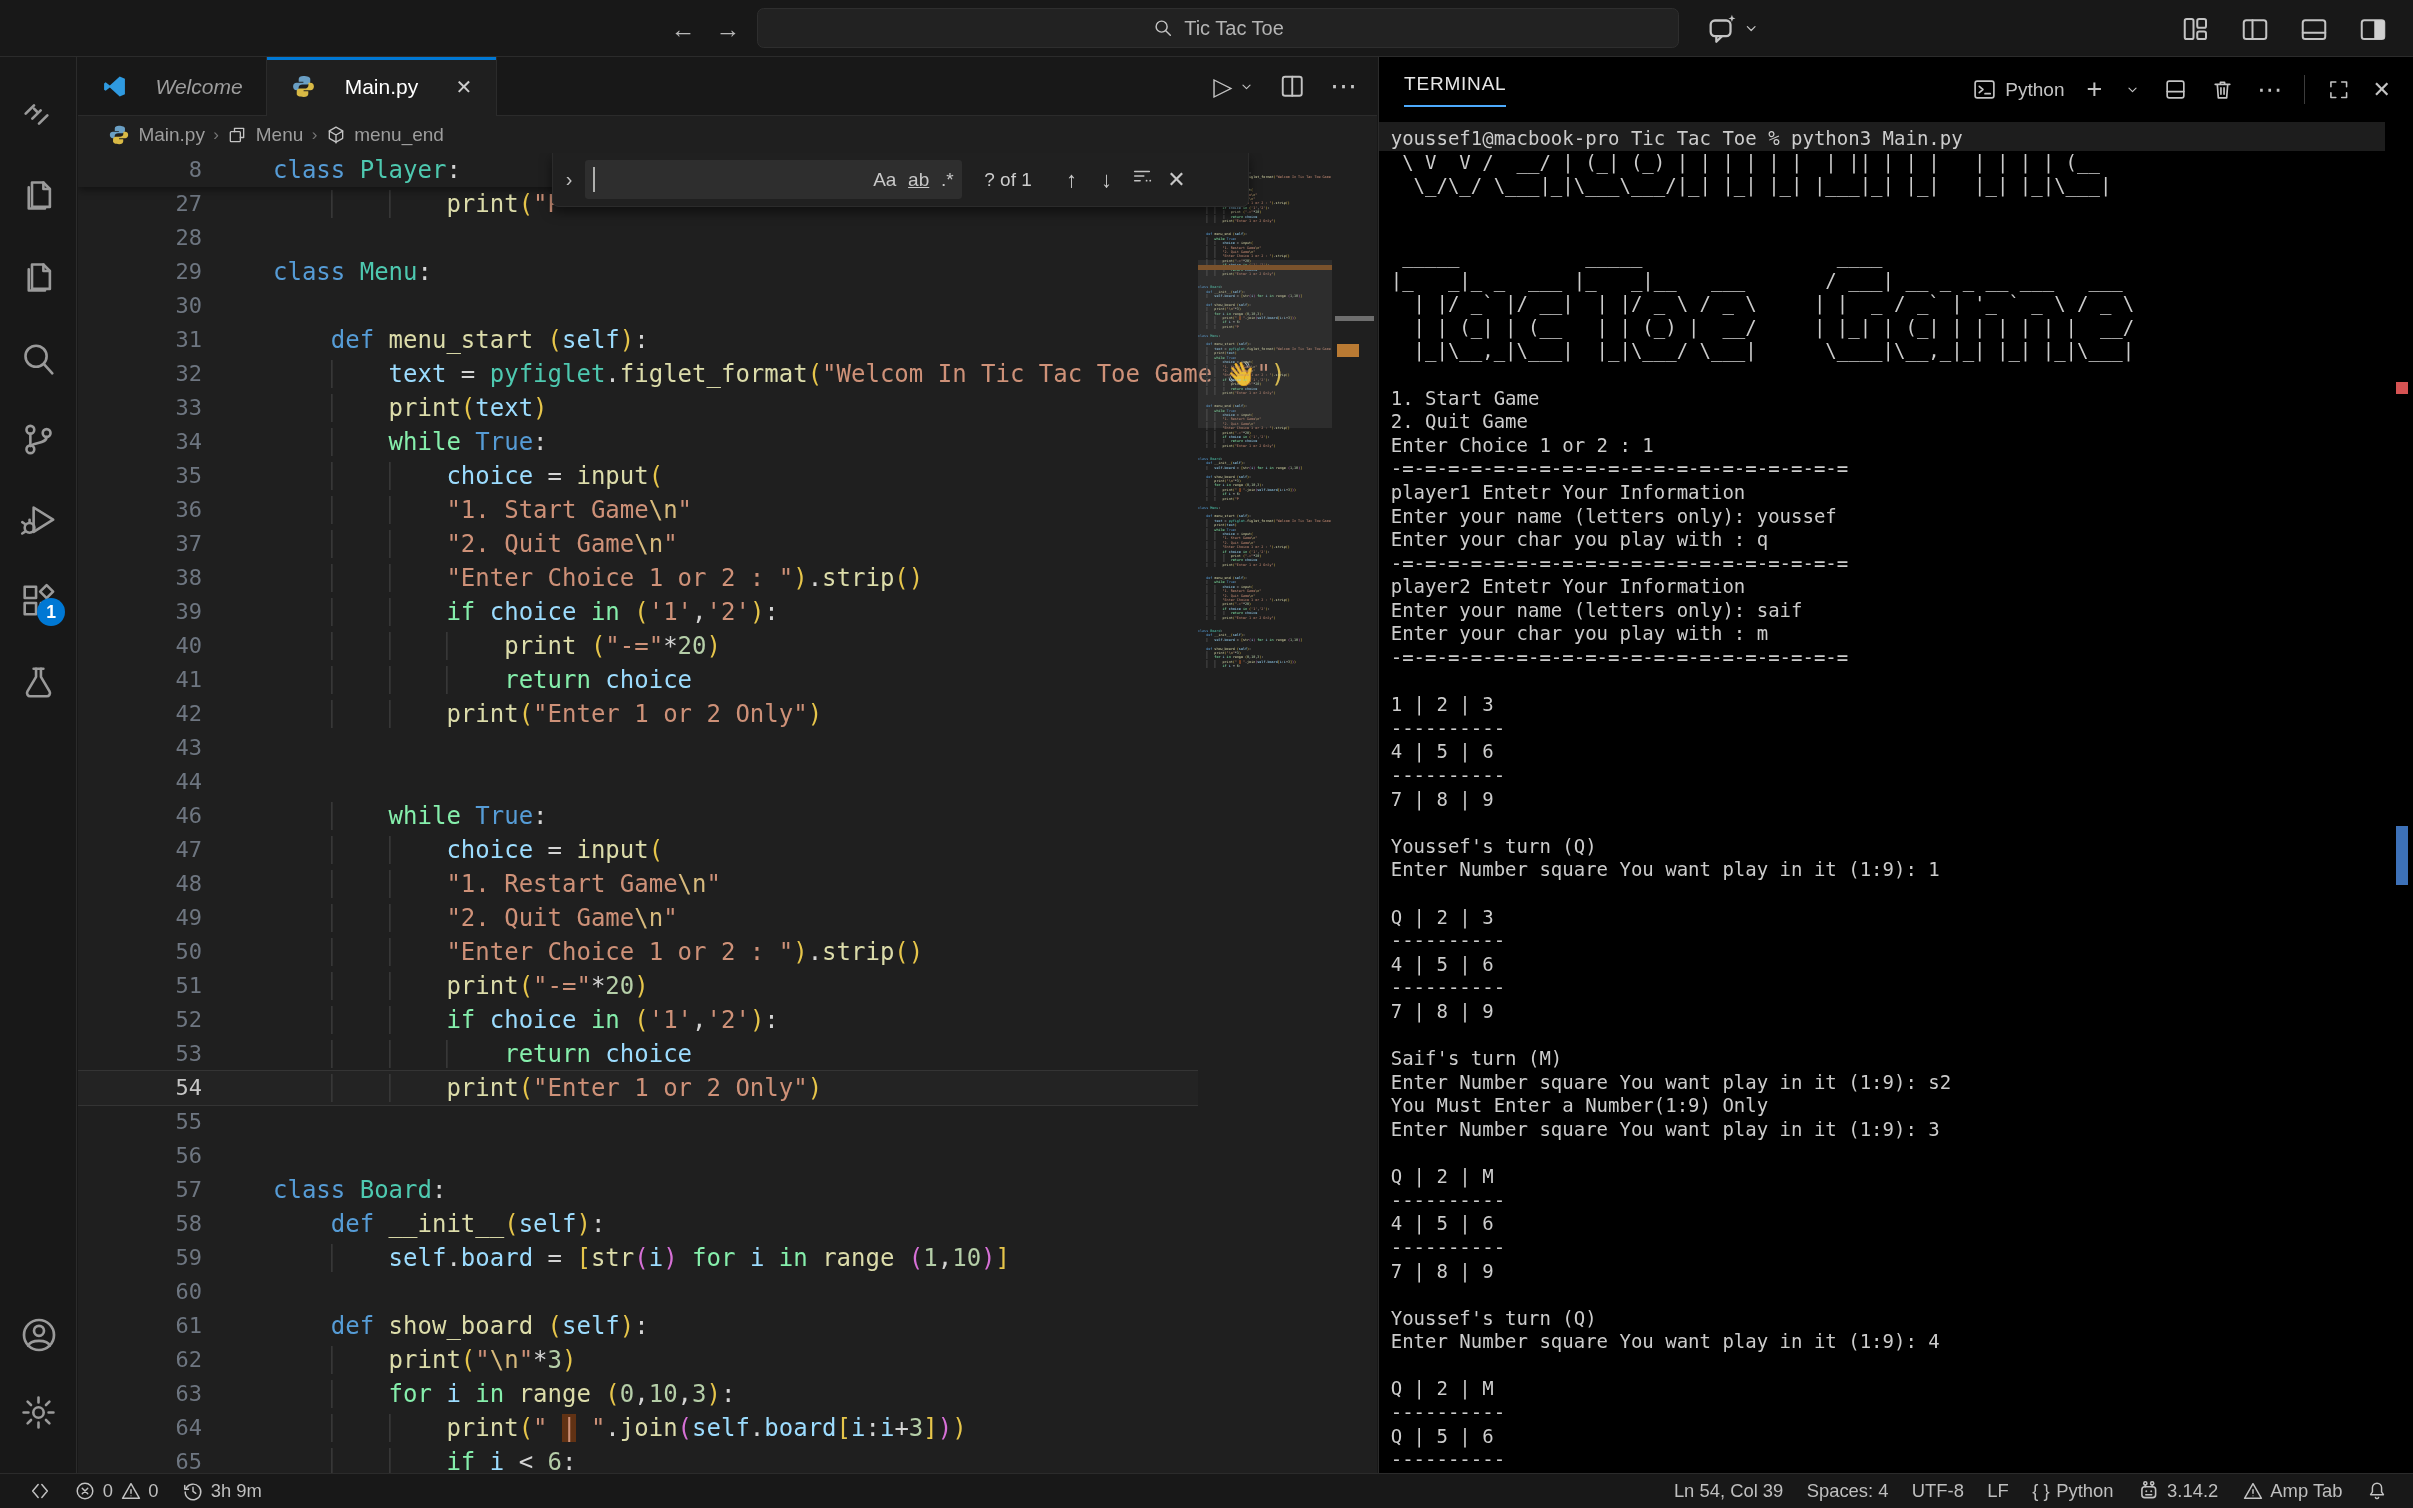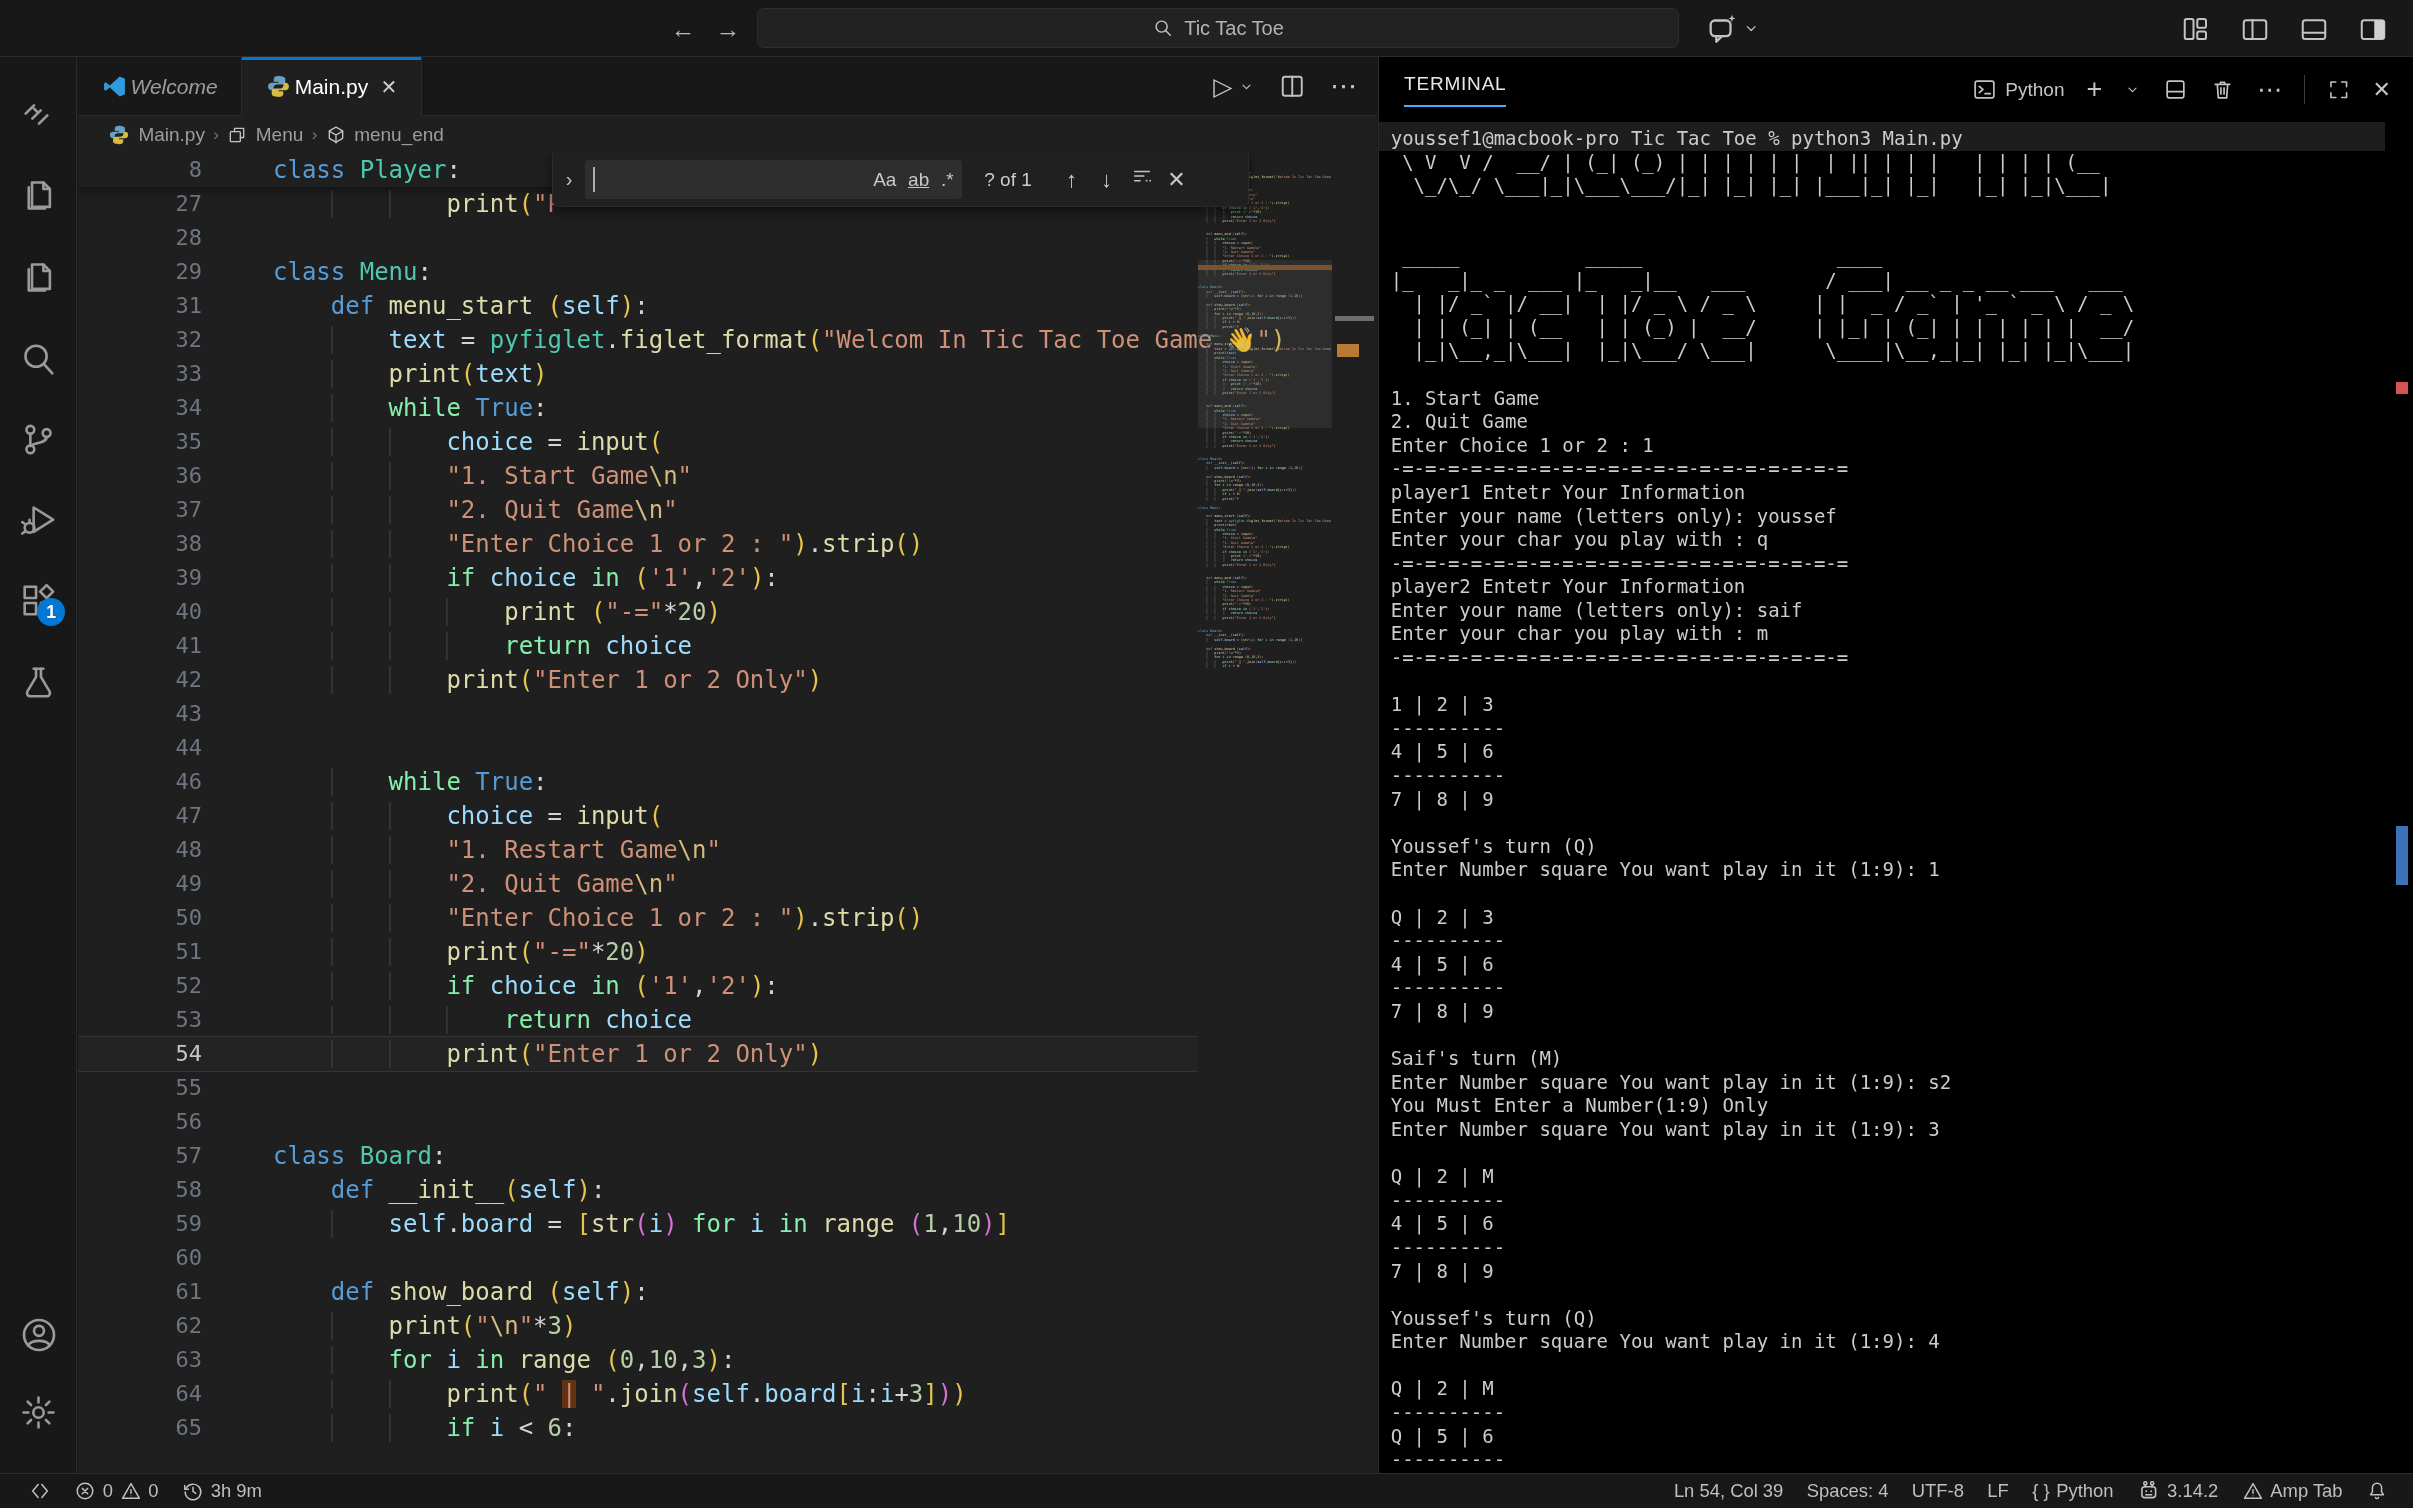--- a/index.html
+++ b/index.html
@@ -27,21 +27,21 @@
     display:flex; align-items:center; justify-content:center; }
   .ab-item svg { stroke:#9a9a9a; }
   .badge { position:absolute; right:11.7px; bottom:11.7px; width:28.5px; height:28.5px; border-radius:50%;
     background:#0078d4; color:#ffffff; font-size:17.6px; display:flex; align-items:center;
     justify-content:center; font-weight:bold; }
 
   
   #editor-group { position:absolute; left:78px; top:57px; width:1299px; bottom:35px; background:#1f1f1f; }
   #tabbar { position:absolute; left:0; top:0; right:0; height:59px; background:#181818;
     border-bottom:0.8px solid #2b2b2b; display:flex; }
-  .tab { height:59px; display:flex; align-items:center; gap:4px; padding:0 23.5px;
+  .tab { height:59px; display:flex; align-items:center; gap:29px; padding:0 23.5px;
     border-right:0.8px solid #2b2b2b; font-size:21px; color:#9d9d9d; position:relative; }
   .tab.active { background:#1f1f1f; color:#ffffff; }
   .tab.active::before { content:""; position:absolute; left:0; right:0; top:0; height:2.5px; background:#0078d4; }
   .tab .close { margin-left:8.4px; font-size:20px; color:#cccccc; }
   .tab.preview span.lbl { font-style:italic; }
   #editor-actions { margin-left:auto; display:flex; align-items:center; gap:23.5px; padding-right:20px; color:#c3c3c3; }
 
   #breadcrumb { position:absolute; left:0; top:59px; right:0; height:37px; background:#1f1f1f;
     display:flex; align-items:center; gap:8.4px; padding-left:30px; font-size:19px; color:#9d9d9d; }
   .bc-sep { color:#767676; font-size:17px; }
@@ -305,20 +305,24 @@
         </div>
         <div class="code-row">
           <span class="ln">28</span>
           <span class="code-text"></span>
         </div>
         <div class="code-row">
           <span class="ln">29</span>
           <span class="code-text"><span class="tk-k">class </span><span class="tk-t">Menu</span><span class="tk-p">:</span></span>
         </div>
         <div class="code-row">
+          <span class="ln">30</span>
+          <span class="code-text"></span>
+        </div>
+        <div class="code-row">
           <span class="ln">31</span>
           <span class="code-text"><span class="ind">    </span><span class="tk-k">def </span><span class="tk-f">menu_start </span><span class="tk-g">(</span><span class="tk-v">self</span><span class="tk-g">)</span><span class="tk-p">:</span></span>
         </div>
         <div class="code-row">
           <span class="ln">32</span>
           <span class="code-text"><span class="ind">    </span><span class="ind ind-g">    </span><span class="tk-v">text</span><span class="tk-p"> = </span><span class="tk-t">pyfiglet</span><span class="tk-p">.</span><span class="tk-f">figlet_format</span><span class="tk-g">(</span><span class="tk-s">"Welcom In Tic Tac Toe Game 👋"</span><span class="tk-g">)</span></span>
         </div>
         <div class="code-row">
           <span class="ln">33</span>
           <span class="code-text"><span class="ind">    </span><span class="ind ind-g">    </span><span class="tk-f">print</span><span class="tk-g">(</span><span class="tk-v">text</span><span class="tk-g">)</span></span>

